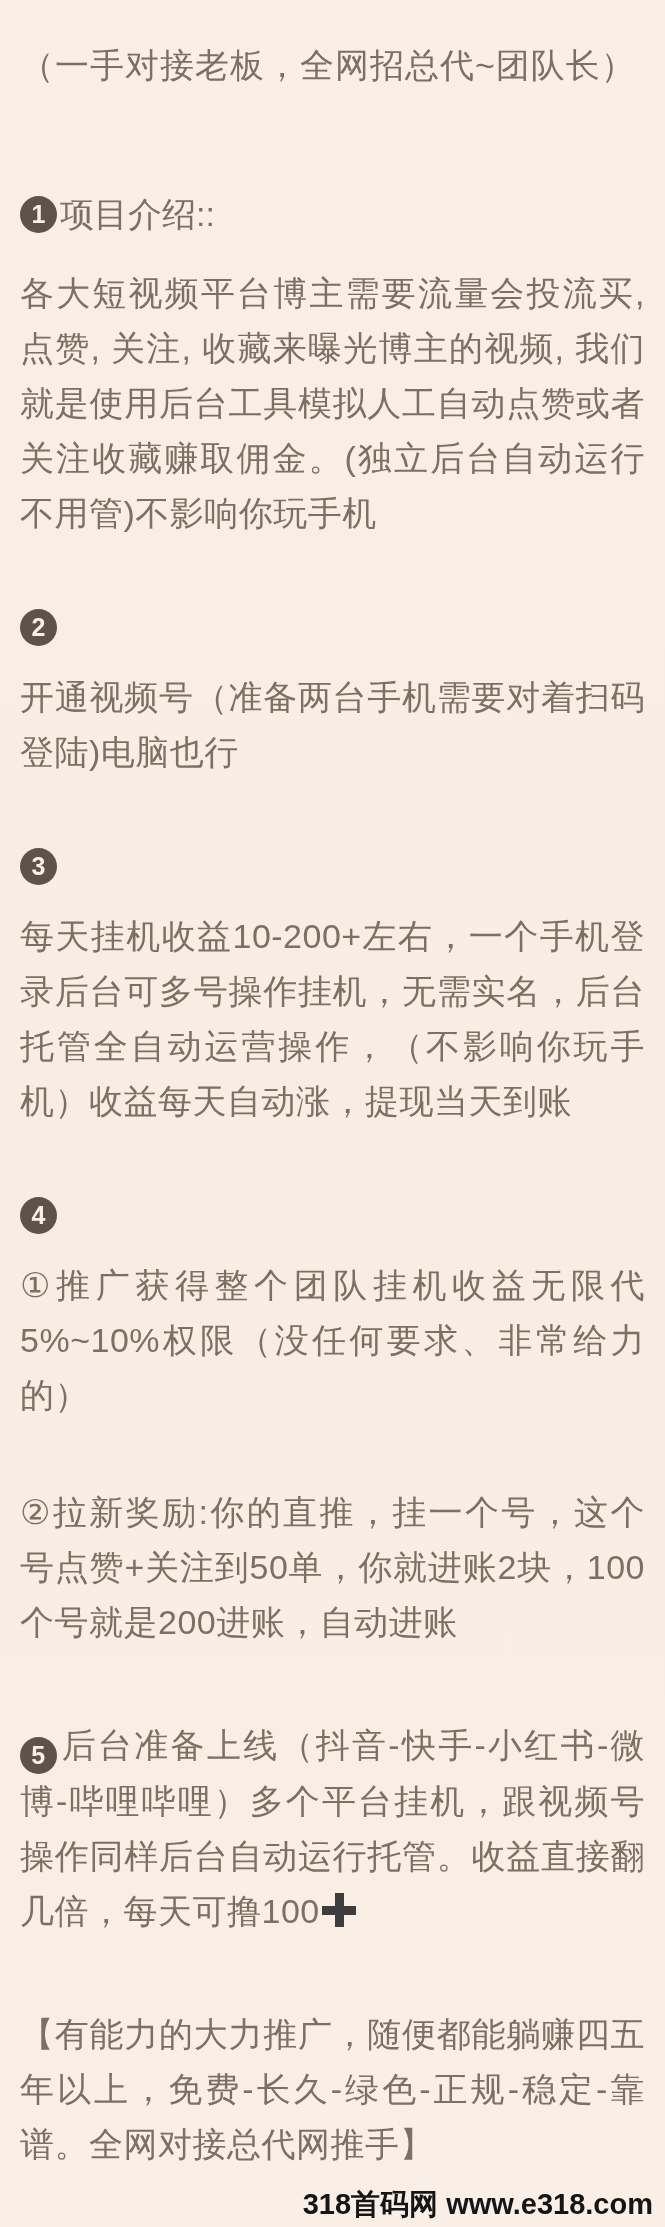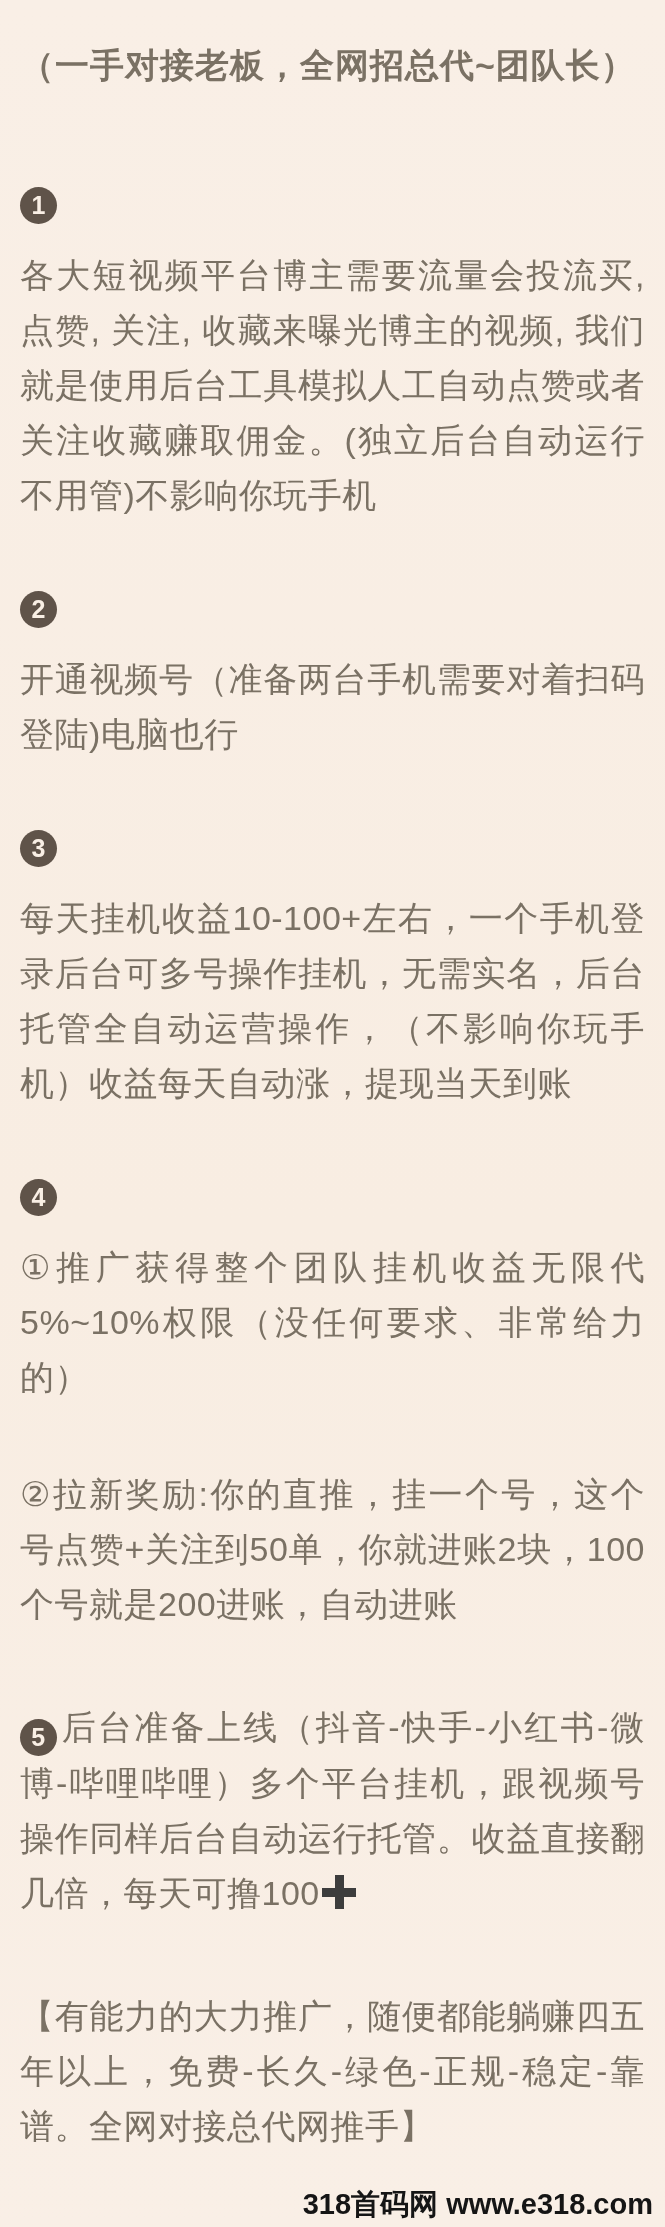--- a/index.html
+++ b/index.html
@@ -12,21 +12,21 @@
     color: #7a7164;
     box-sizing: border-box;
     padding: 38px 20px 0 20px;
     position: relative;
     overflow: hidden;
   }
   .page-title {
     font-size: 34px;
     line-height: 55px;
     margin: 0 0 94px 0;
-    font-weight: bold;
+    font-weight: normal;
     letter-spacing: 1px;
   }
   .section-heading {
     font-size: 34px;
     line-height: 55px;
     margin: 0 0 24px 0;
     font-weight: normal;
     display: flex;
     align-items: center;
   }
@@ -89,32 +89,33 @@
     padding-left: 45px;
   }
 </style>
 </head>
 <body>
 
 <h1 class="page-title">（一手对接老板，全网招总代~团队长）</h1>
 
 <h2 class="section-heading">
   <span class="badge">1</span>
+    <span>项目介绍::</span>
 </h2>
 <p class="para">各大短视频平台博主需要流量会投流买,点赞, 关注, 收藏来曝光博主的视频, 我们就是使用后台工具模拟人工自动点赞或者关注收藏赚取佣金。(独立后台自动运行不用管)不影响你玩手机</p>
 
 <h2 class="section-heading">
   <span class="badge">2</span>
 </h2>
 <p class="para">开通视频号（准备两台手机需要对着扫码登陆)电脑也行</p>
 
 <h2 class="section-heading">
   <span class="badge">3</span>
 </h2>
-<p class="para">每天挂机收益10-100+左右，一个手机登录后台可多号操作挂机，无需实名，后台托管全自动运营操作，（不影响你玩手机）收益每天自动涨，提现当天到账</p>
+<p class="para">每天挂机收益10-200+左右，一个手机登录后台可多号操作挂机，无需实名，后台托管全自动运营操作，（不影响你玩手机）收益每天自动涨，提现当天到账</p>
 
 <h2 class="section-heading">
   <span class="badge">4</span>
 </h2>
 <p class="para sub-first">①推广获得整个团队挂机收益无限代5%~10%权限（没任何要求、非常给力的）</p>
 <p class="para">②拉新奖励:你的直推，挂一个号，这个号点赞+关注到50单，你就进账2块，100个号就是200进账，自动进账</p>
 
 <p class="para"><span class="badge inline">5</span><span>后台准备上线（抖音-快手-小红书-微博-哔哩哔哩）多个平台挂机，跟视频号操作同样后台自动运行托管。收益直接翻几倍，每天可撸100</span><span class="plus-icon"></span></p>
 
 <p class="para last">【有能力的大力推广，随便都能躺赚四五年以上，免费-长久-绿色-正规-稳定-靠谱。全网对接总代网推手】</p>

